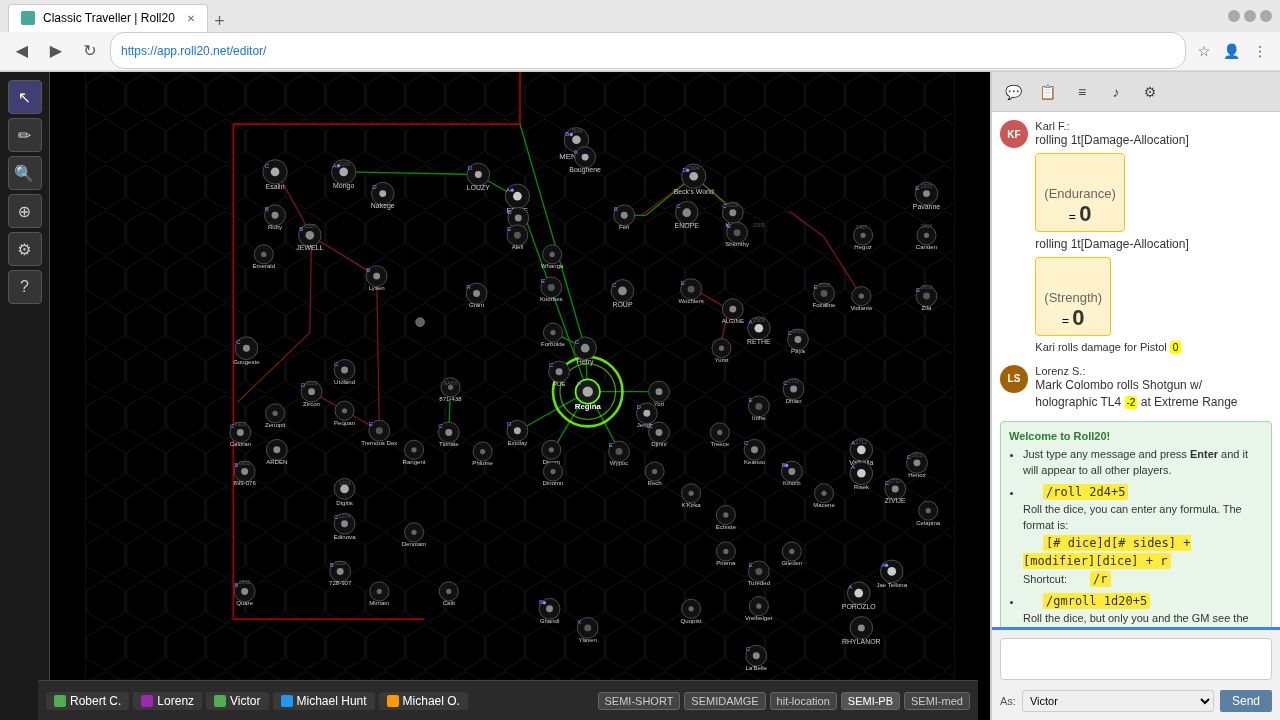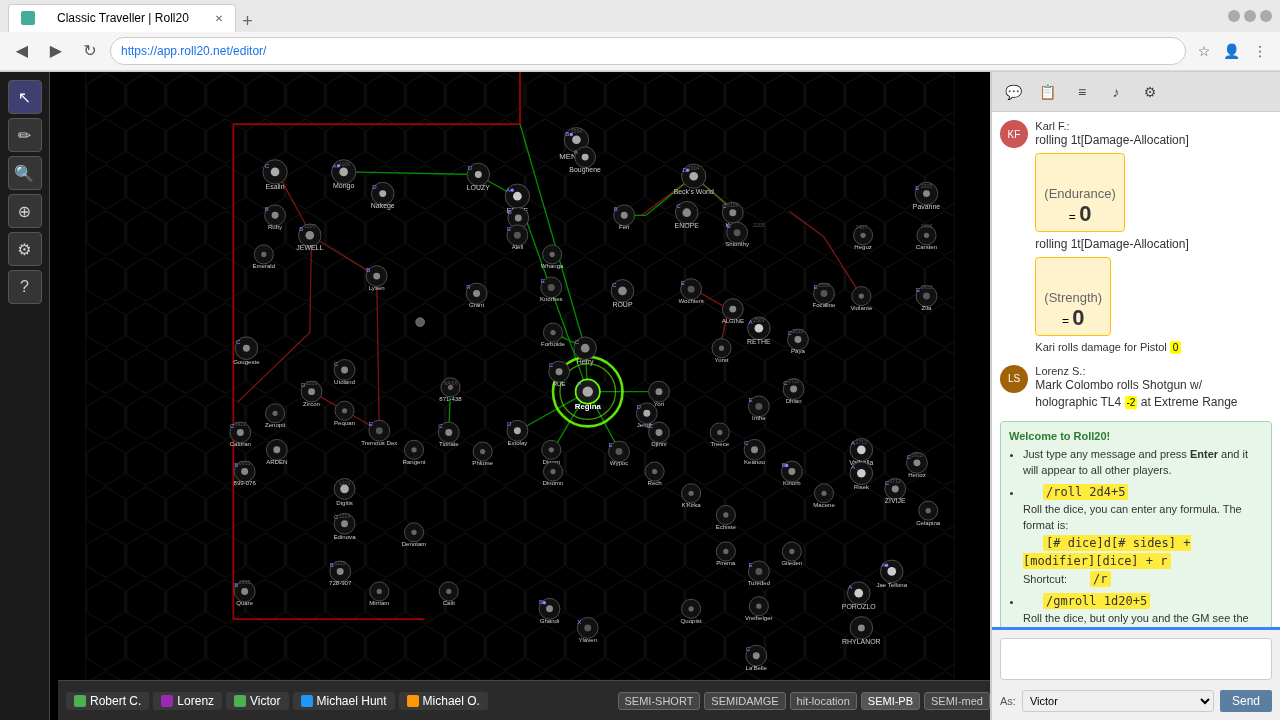--- a/index.html
+++ b/index.html
@@ -28,21 +28,21 @@
     }
     .browser-tab {
       background: #ffffff;
       border: 1px solid #ccc;
       border-bottom: none;
       border-radius: 4px 4px 0 0;
       padding: 4px 12px;
       font-size: 12px;
       display: flex;
       align-items: center;
-      gap: 22px;
+      gap: 8px;
       height: 28px;
     }
     .tab-favicon {
       width: 14px;
       height: 14px;
       background: #4a9;
       border-radius: 2px;
       display: inline-block;
     }
     .tab-close {
@@ -76,21 +76,21 @@
       cursor: pointer;
       width: 28px;
       height: 28px;
       border-radius: 50%;
       display: flex;
       align-items: center;
       justify-content: center;
     }
     .address-bar {
       flex: 1;
-      height: 28px;
+      height: 37px;
       border: 1px solid #ccc;
       border-radius: 14px;
       background: white;
       display: flex;
       align-items: center;
       padding: 0 10px;
       font-size: 12px;
       color: #333;
     }
     .browser-icons {
@@ -155,21 +155,21 @@
       justify-content: center;
       color: #ccc;
       font-size: 16px;
     }
     .toolbar-btn.active { background: rgba(100,100,200,0.5); color: white; }
 
     
     .player-bar {
       position: absolute;
       bottom: 0;
-      left: 58px;
+      left: 38px;
       width: calc(100% - 50px);
       height: 40px;
       background: #2a2a2a;
       border-top: 1px solid #444;
       display: flex;
       align-items: center;
       padding: 0 8px;
       gap: 4px;
       z-index: 10;
     }
@@ -242,21 +242,21 @@
     .chat-avatar {
       width: 28px;
       height: 28px;
       border-radius: 50%;
       background: #c55;
       display: inline-flex;
       align-items: center;
       justify-content: center;
       color: white;
       font-size: 10px;
-      font-weight: normal;
+      font-weight: bold;
       vertical-align: top;
       margin-right: 4px;
     }
     .chat-avatar.blue { background: #a16207; }
     .chat-bubble {
       display: inline-block;
       max-width: 220px;
       vertical-align: top;
     }
     .chat-sender {

